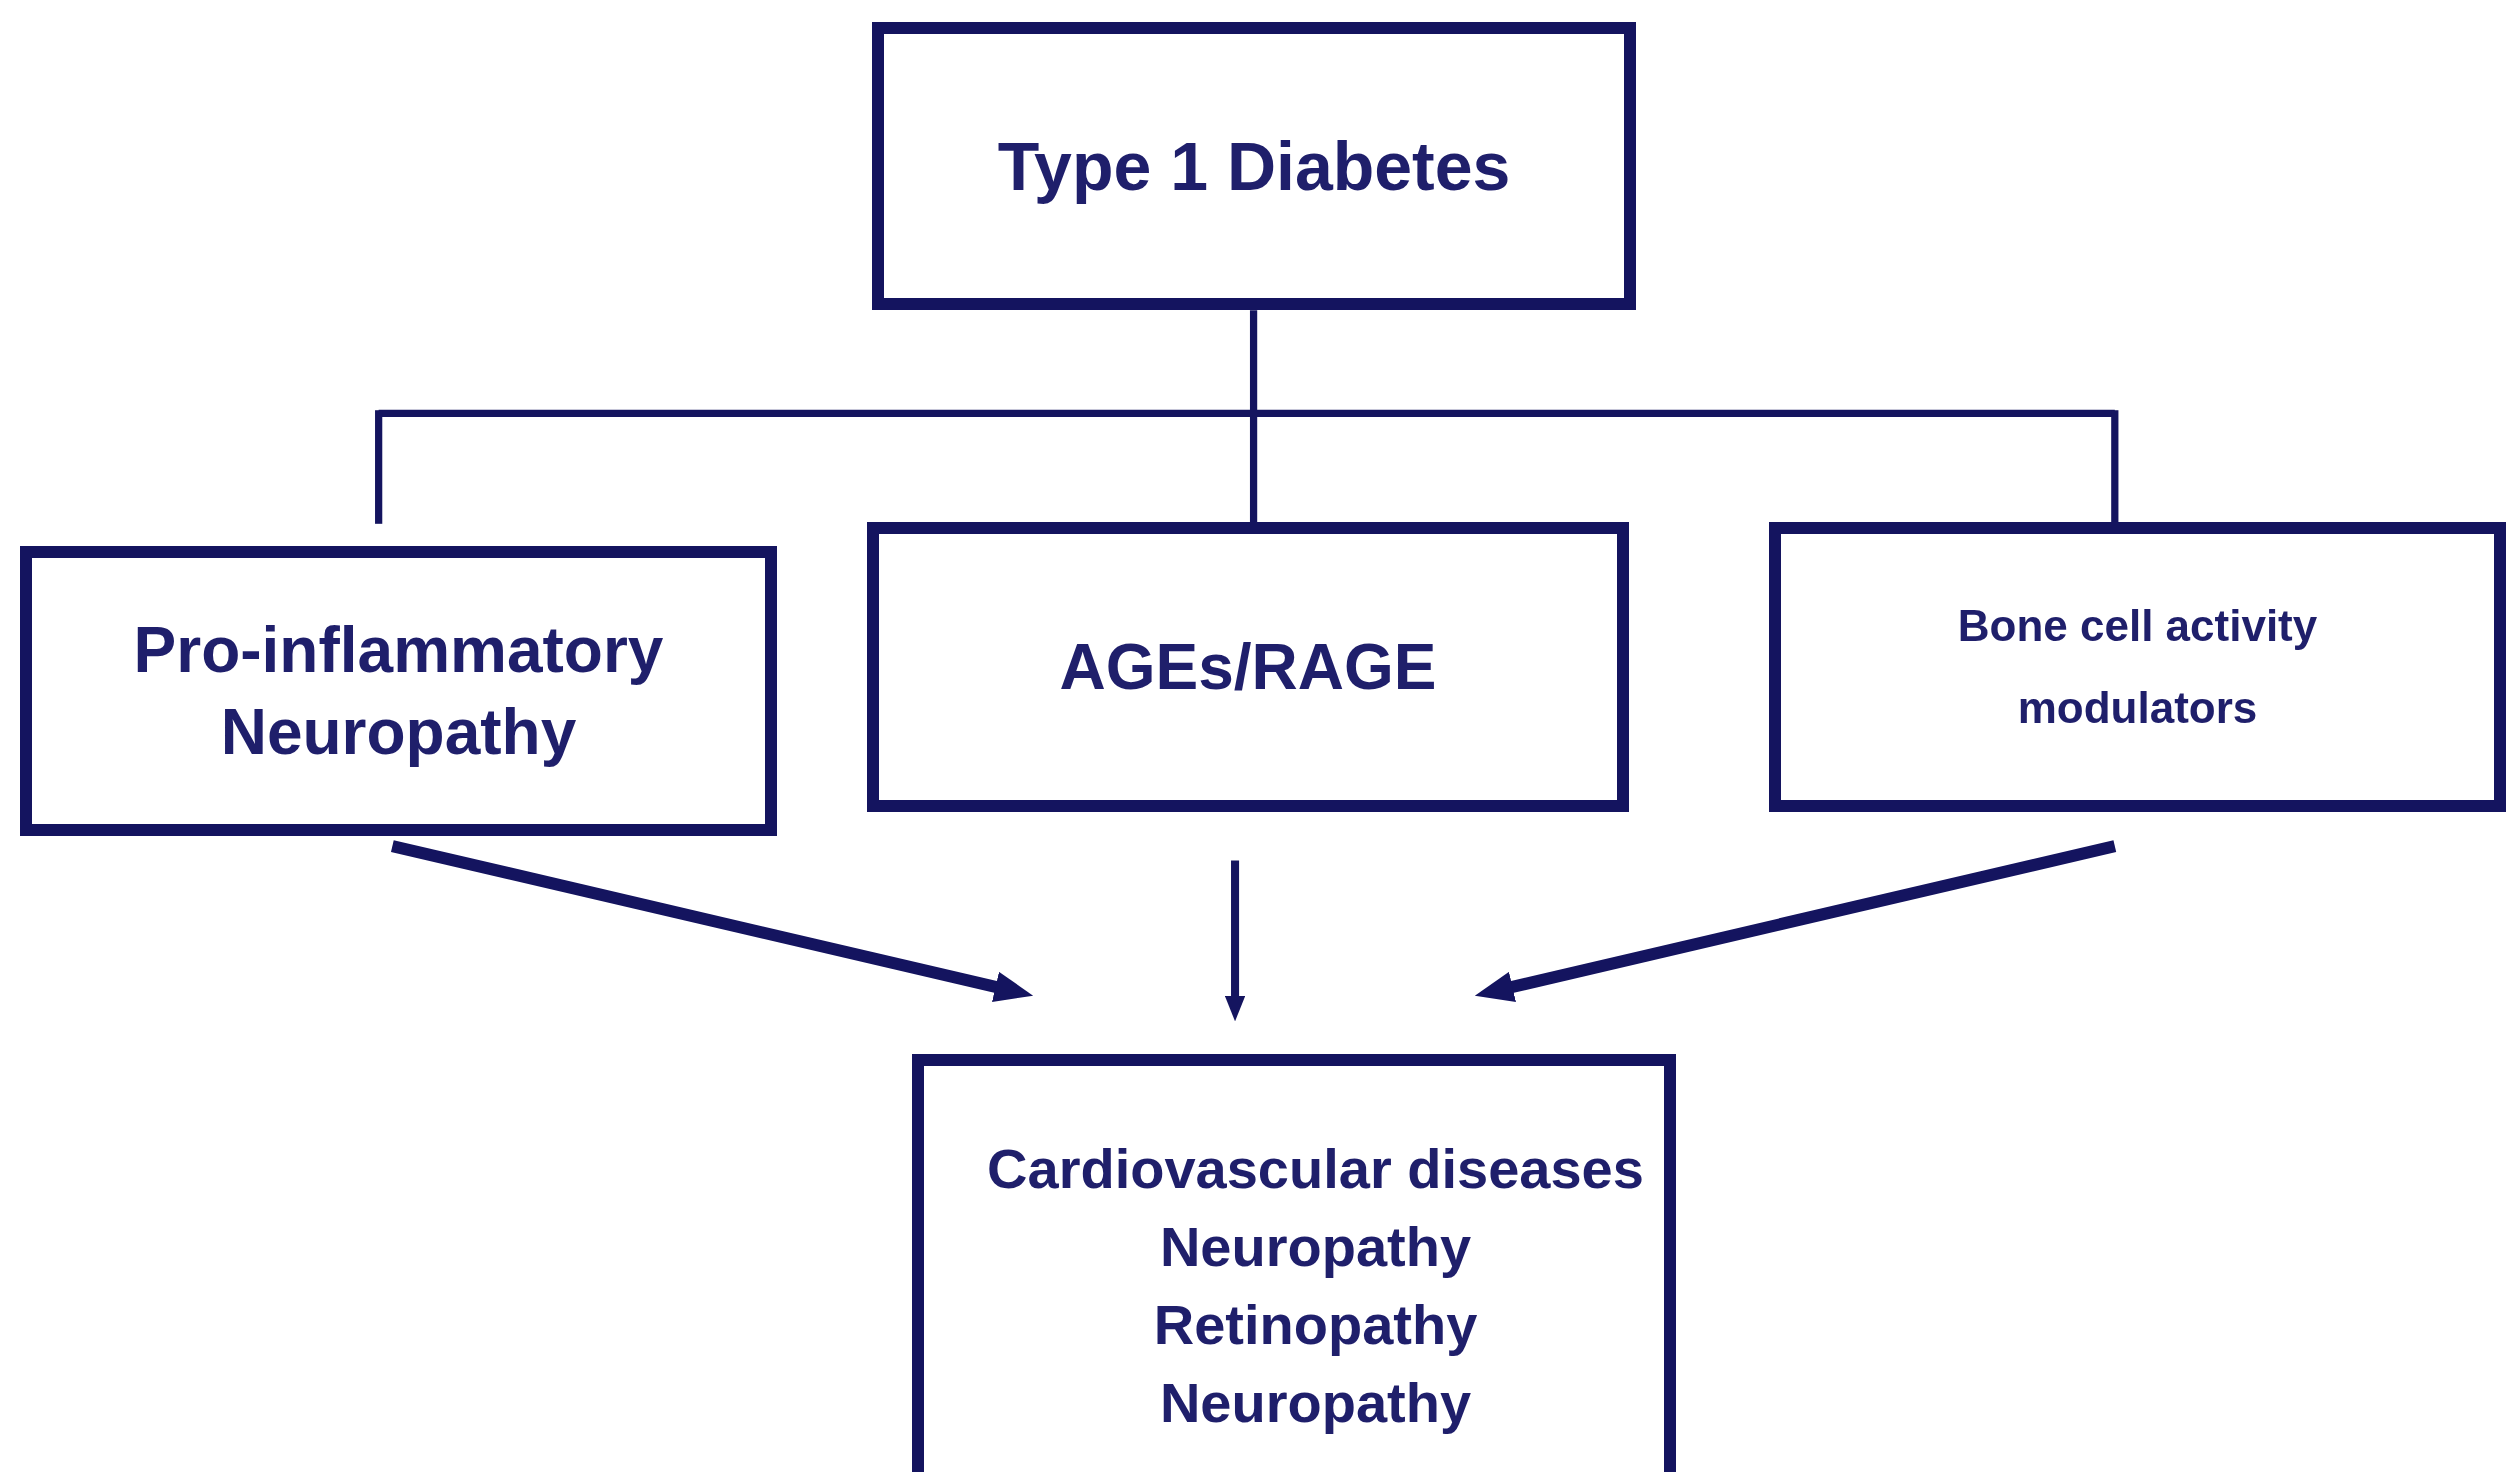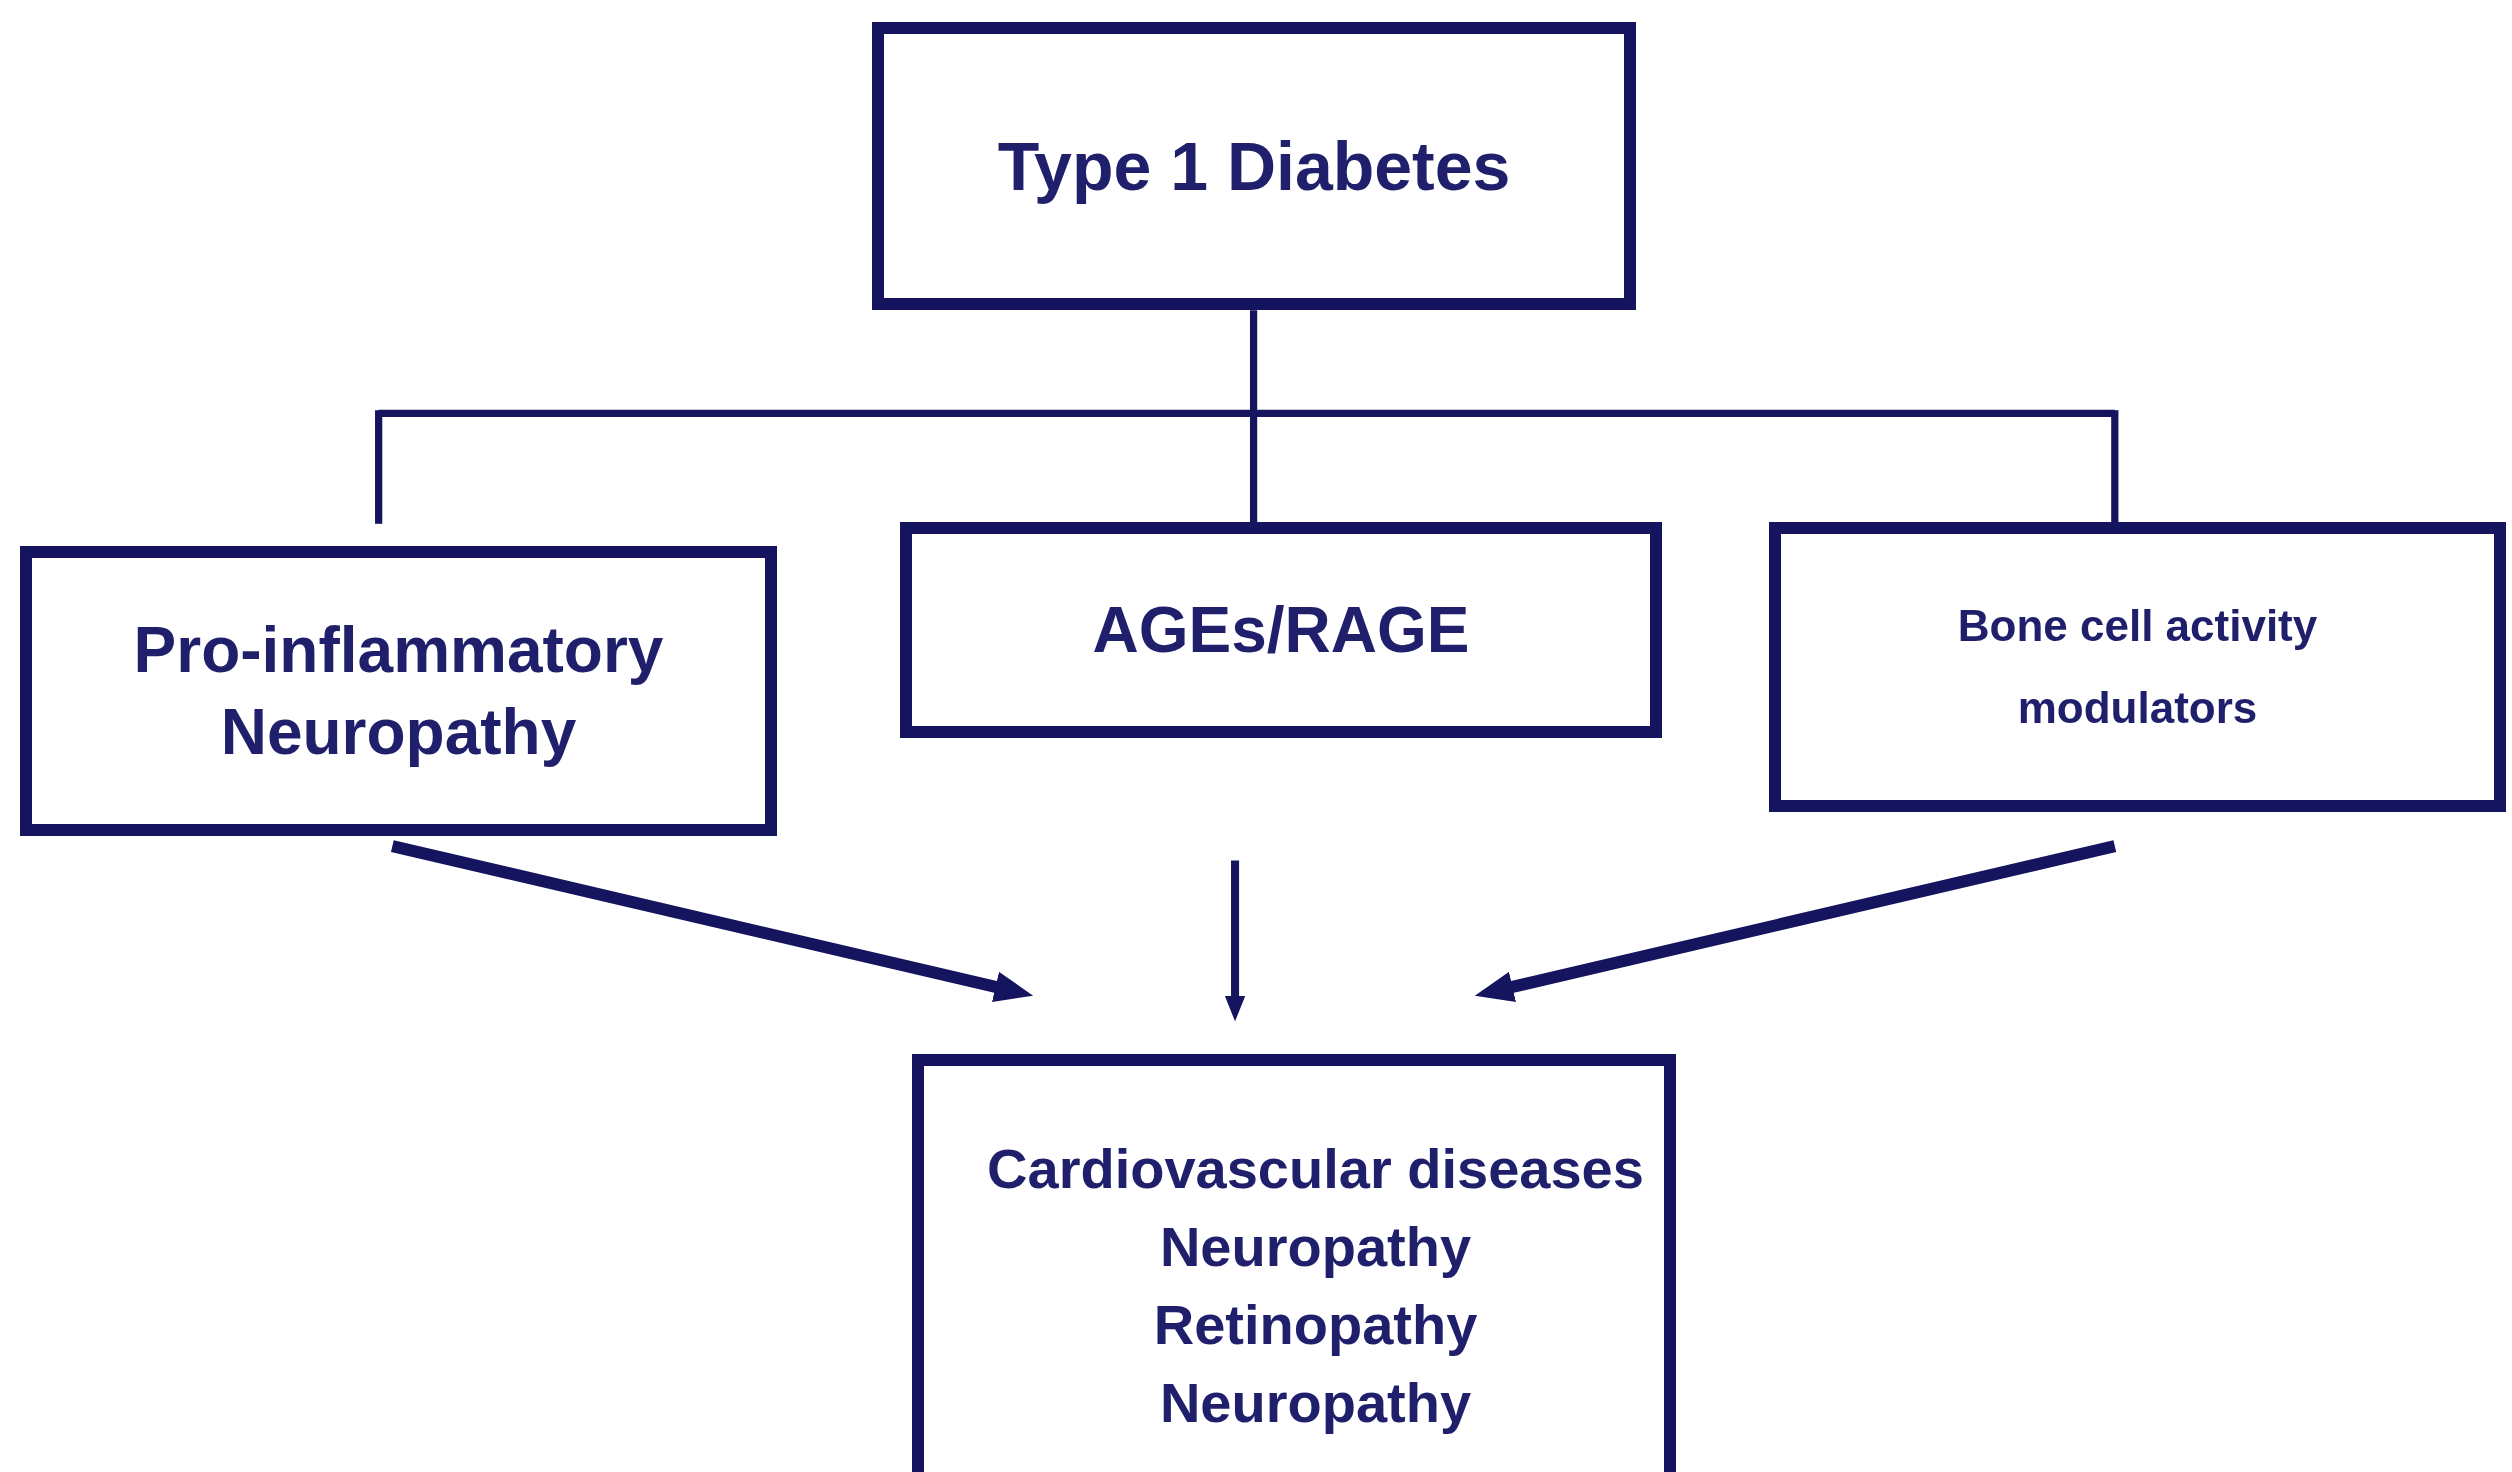--- a/index.html
+++ b/index.html
@@ -26,21 +26,21 @@
     display: flex;
     flex-direction: column;
     justify-content: center;
     align-items: center;
     text-align: right;
     z-index: 2;
   }
   .node .line { display: block; }
   #node-root        { left: 872px; top: 22px;   width: 764px; height: 288px; font-size: 68px;  line-height: 84px; }
   #node-left        { left: 20px;   top: 522px;  width: 757px; height: 290px; font-size: 64px;  line-height: 82px; margin-top: 24px; }
-  #node-middle      { left: 900px; top: 522px;  width: 762px; height: 216px; font-size: 64px;  line-height: 82px; }
+  #node-middle      { left: 867px; top: 522px;  width: 762px; height: 290px; font-size: 64px;  line-height: 82px; }
   #node-right       { left: 1769px; top: 522px;  width: 737px; height: 290px; font-size: 44px;  line-height: 82px; }
   #node-outcomes    { left: 912px; top: 1054px; width: 764px; height: 464px; font-size: 56px;  line-height: 78px; padding-left: 43px; }
   #connector-layer {
     position: absolute;
     left: 0; top: 0;
     width: 2512px; height: 1473px;
     z-index: 1;
   }
   .connector { stroke: var(--navy-border); fill: none; }
   .arrowhead-shape { fill: var(--navy-border); }

